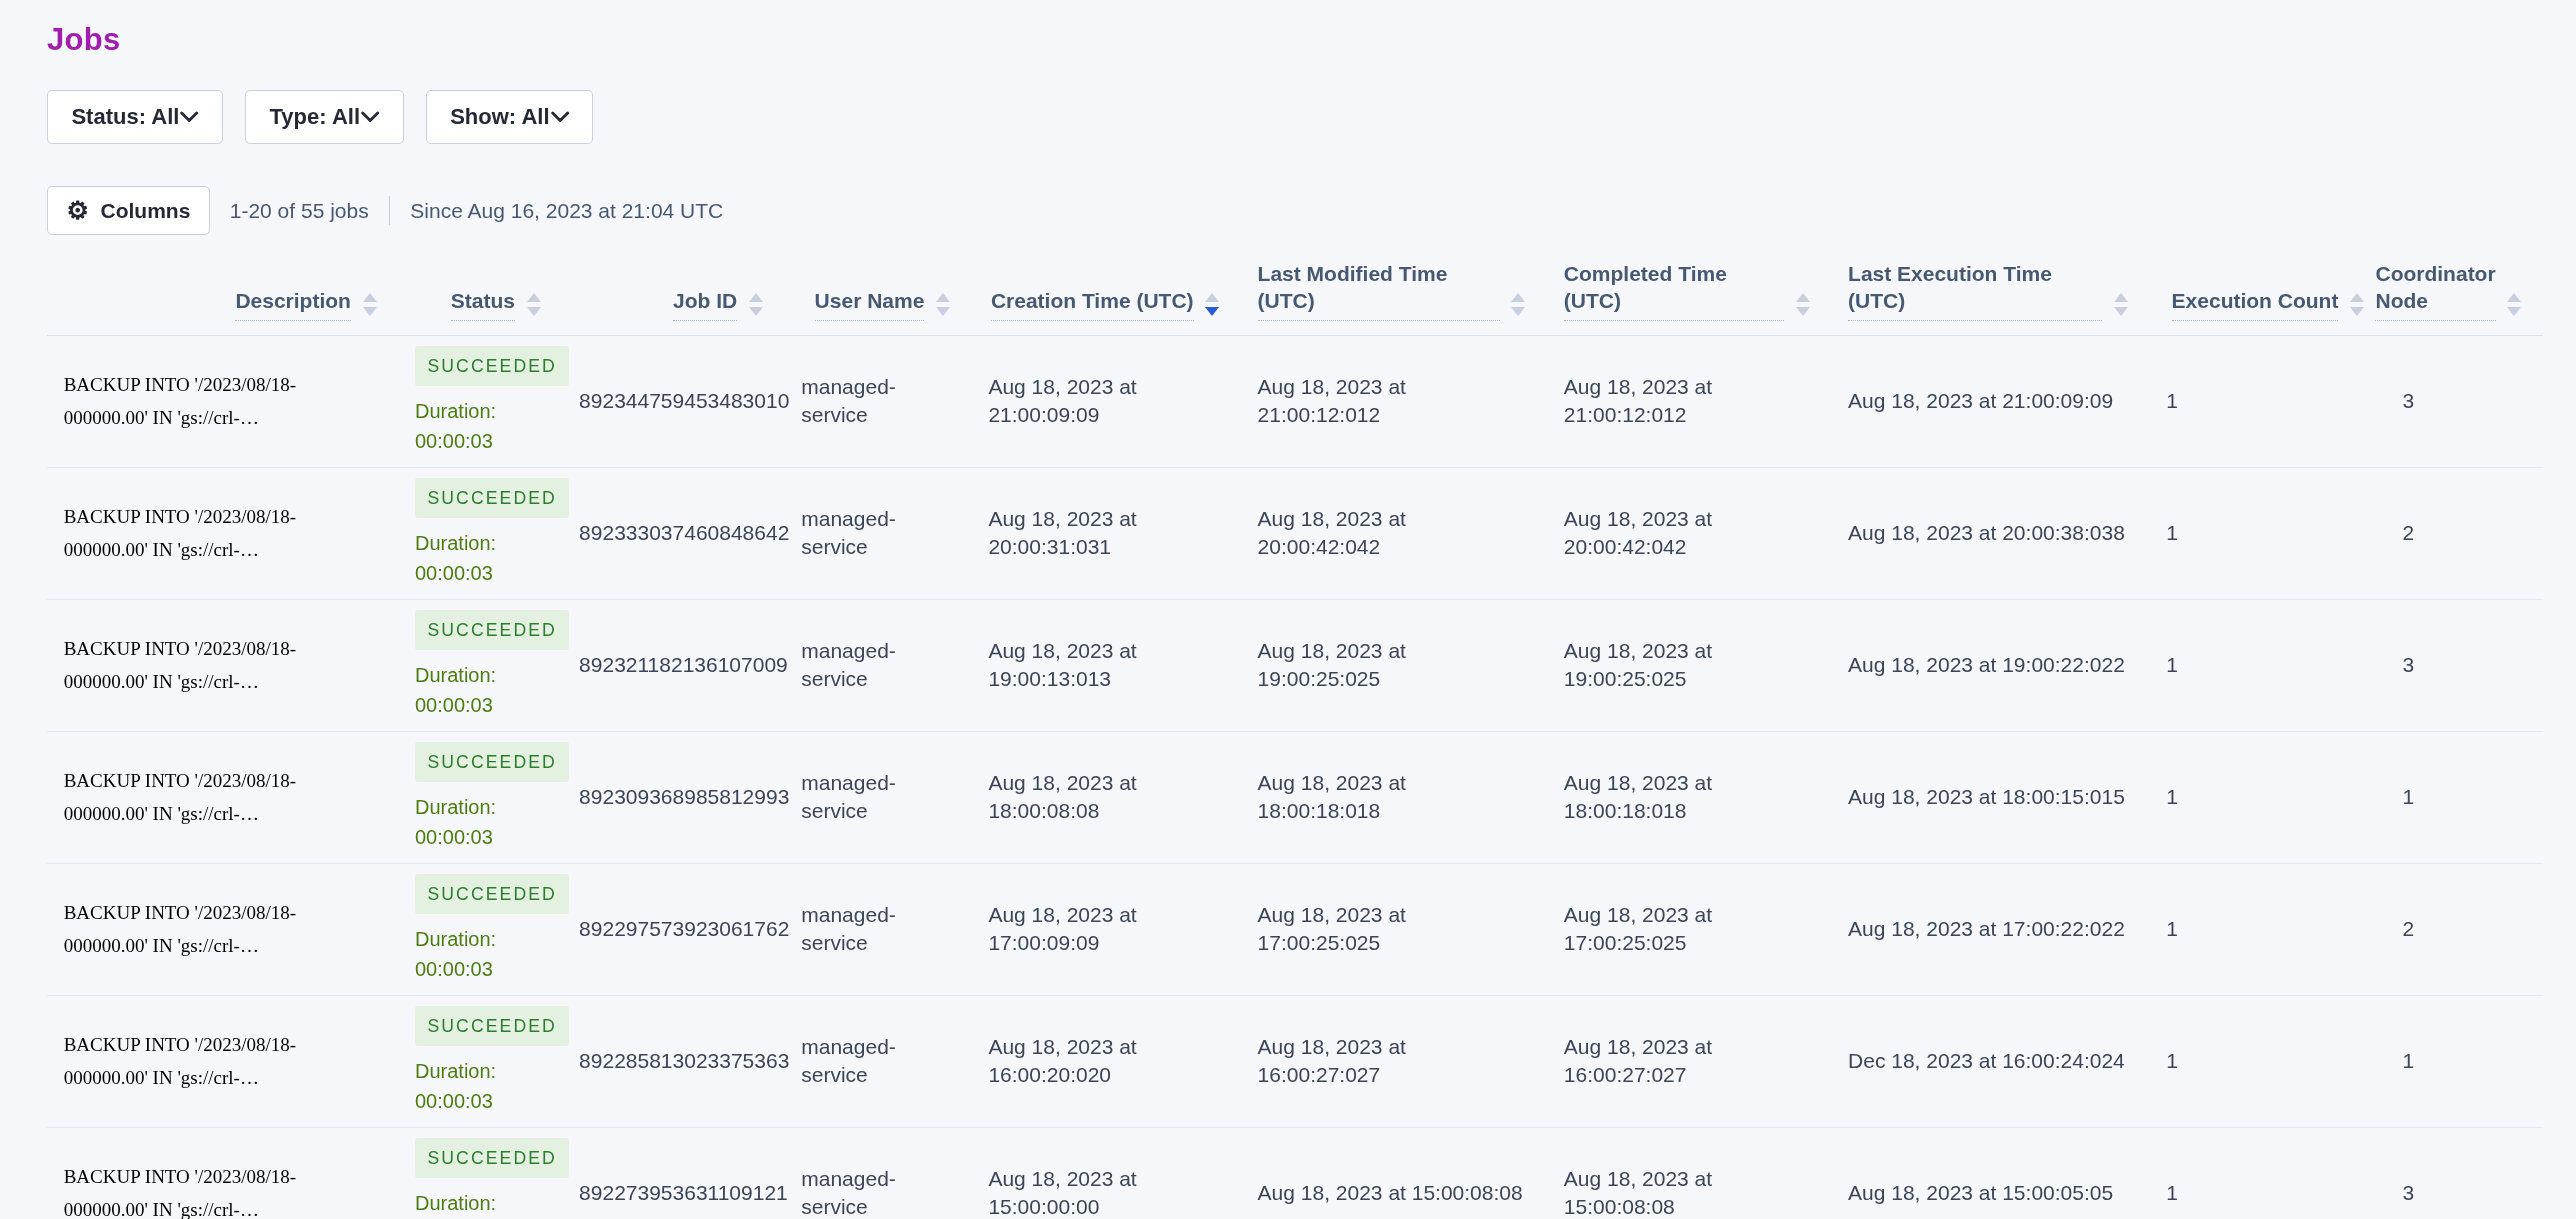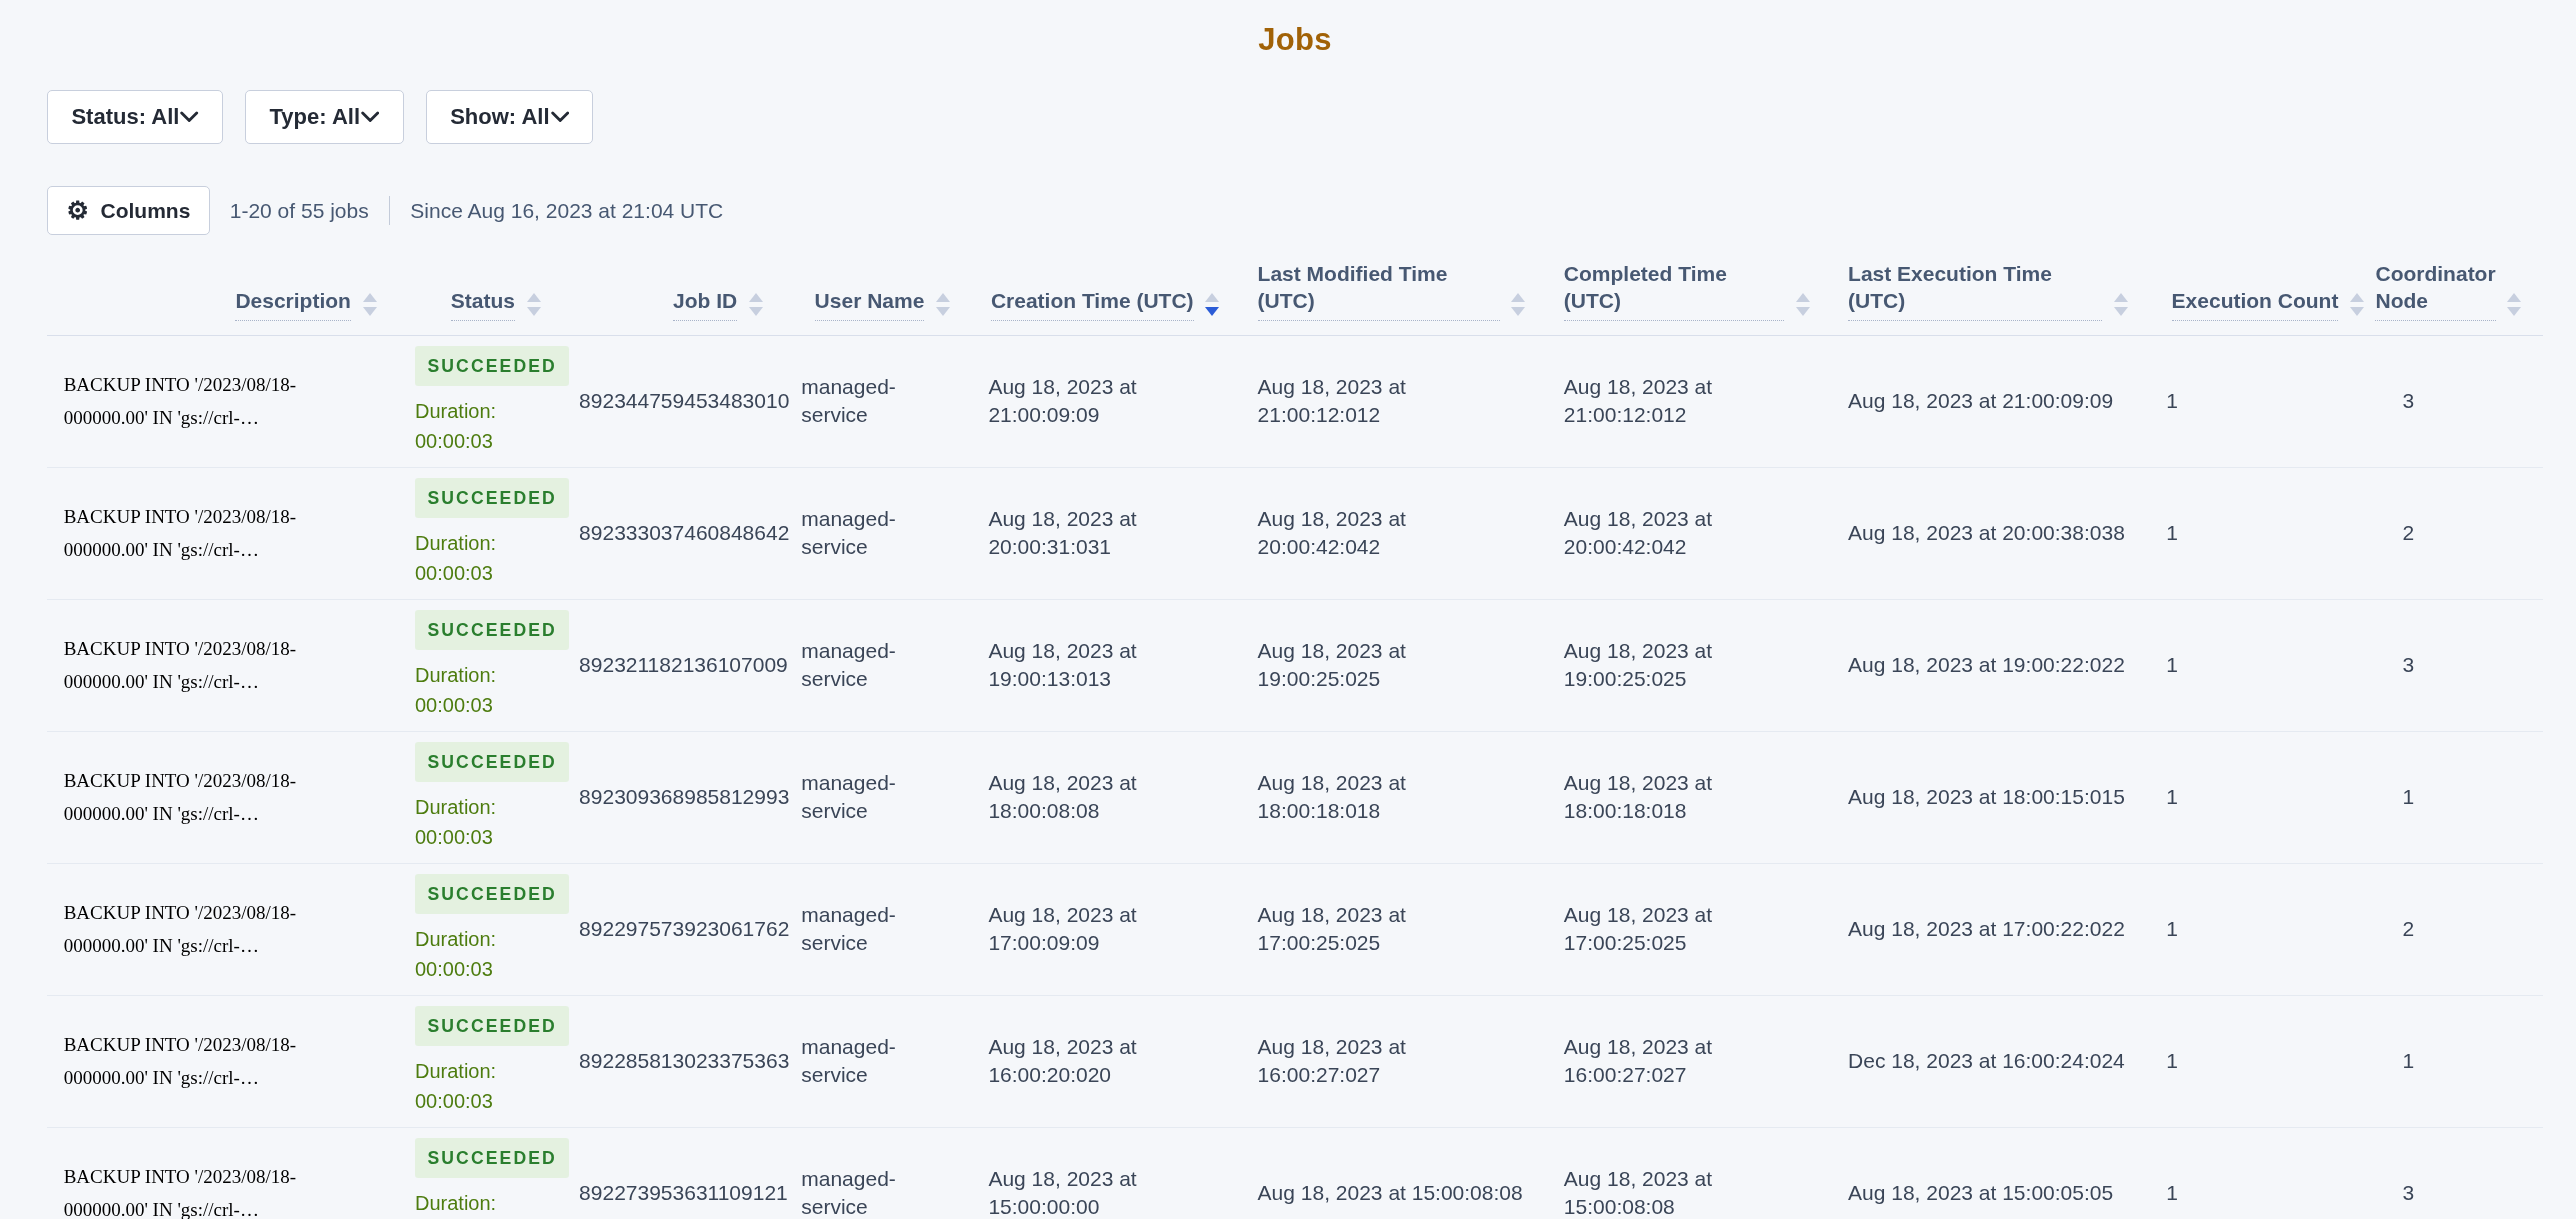--- a/index.html
+++ b/index.html
@@ -5,21 +5,21 @@
   * { margin:0; padding:0; box-sizing:border-box; }
   html,body { width:2576px; height:1219px; overflow:hidden; }
   body {
     background:#f5f7fa;
     font-family:"Liberation Sans", sans-serif;
     color:#3a4557;
   }
   .page { padding:22px 33px 0 47px; }
 
   h1.page-title {
-    font-size:31px; font-weight:700; color:#a16207; letter-spacing:0.3px;text-align:center;
+    font-size:31px; font-weight:700; color:#a21caf; letter-spacing:0.3px;
   }
 
   
   .filters { display:flex; gap:22px; margin-top:32px; }
   .filter-btn {
     display:inline-flex; align-items:center; gap:1px;
     background:#ffffff; border:1.7px solid #c8cfdd; border-radius:5px;
     height:54px; padding:0 23.4px; cursor:pointer;
     font-family:"Liberation Sans", sans-serif;
     font-size:22px; font-weight:700; color:#242a35;
@@ -67,21 +67,21 @@
     font-size:21px; color:#3a4557; line-height:28px;
   }
   td.mono {
     font-family:Liberation Serif, serif;
     font-size:19px; color:#000000; white-space:pre-line; line-height:33px;
   }
   td.wrap2 { white-space:pre-line;margin-top:12px; }
   .badge {
     display:inline-block;
     background:#e4f1e0; color:#2a7e2e;
-    font-size:17.6px; font-weight:700; letter-spacing:2.1px;
+    font-size:17.6px; font-weight:400; letter-spacing:2.1px;
     padding:5.9px 12.5px; border-radius:3.3px; margin-bottom:10px;
   }
   .dur { font-size:20px; color:#4d7c0f; line-height:30px; }
 </style>
 </head>
 <body>
 
 <div class="page">
 
   <h1 class="page-title">Jobs</h1>

